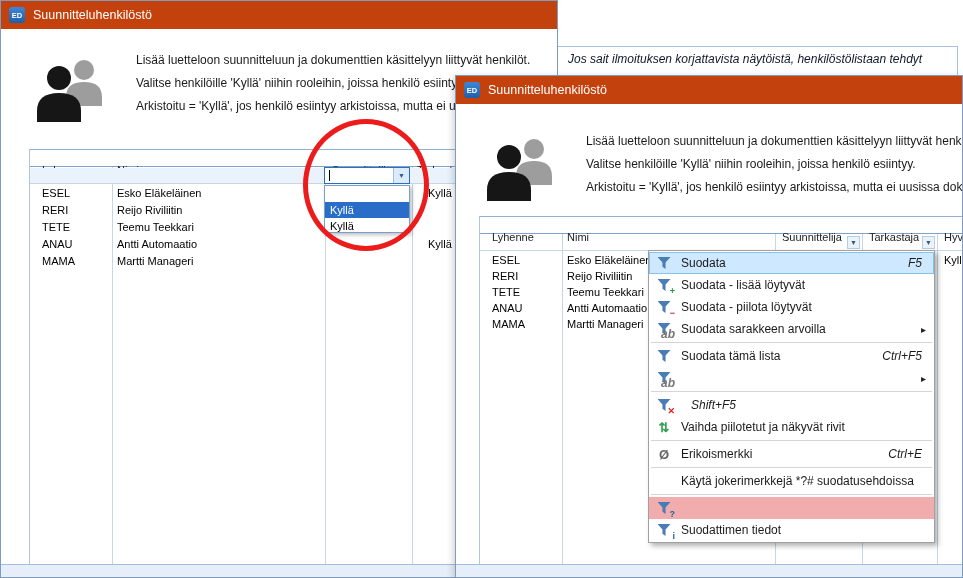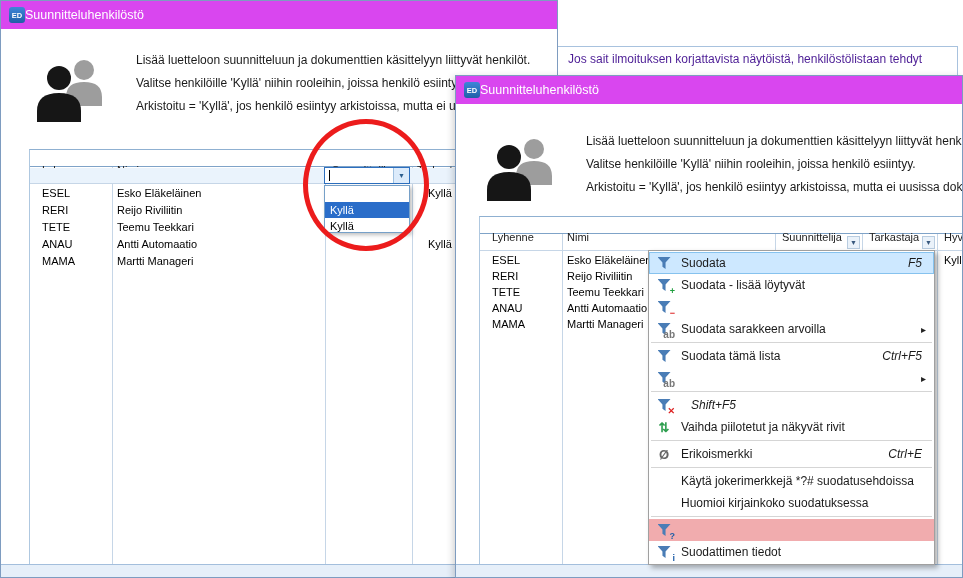--- a/index.html
+++ b/index.html
@@ -1,29 +1,29 @@
 <!DOCTYPE html>
 <html><head>
 <meta charset="utf-8">
 <style>
   * { box-sizing: border-box; margin: 0; padding: 0; }
   body { font-family: "Liberation Sans", sans-serif; background:#fff; }
   .screen { position:relative; width:963px; height:578px; background:#fff; overflow:hidden; }
 
   
-  .bg-note { position:absolute; left:568px; top:52px; font-size:12px; color:#4c1d95; white-space:nowrap; }
+  .bg-note { position:absolute; left:568px; top:52px; font-size:12px; color:#0f172a; white-space:nowrap;font-style:italic; }
   .bg-hline { position:absolute; left:558px; top:46px; width:400px; height:1px; background:#A8C2DE; }
   .bg-vline { position:absolute; left:957px; top:46px; width:1px; height:30px; background:#A8C2DE; }
 
   .window { position:absolute; background:#fff; border:1px solid #7E9CC0; overflow:hidden; }
   .win-left  { left:0; top:0; width:558px; height:578px; z-index:10; }
   .win-right { left:455px; top:75px; width:508px; height:503px; z-index:20; box-shadow:-2px 2px 7px rgba(0,0,0,.18); }
 
-  .titlebar { position:absolute; left:0; top:0; right:0; height:28px; background:#d946ef; color:#fff;
-              display:flex; align-items:center; padding-left:8px; font-size:12.5px;text-align:right; }
+  .titlebar { position:absolute; left:0; top:0; right:0; height:28px; background:#c2410c; color:#fff;
+              display:flex; align-items:center; gap:8px; padding-left:8px; font-size:12.5px;text-align:right; }
   .app-logo { width:16px; height:16px; border-radius:3px; background:linear-gradient(#3E86D8,#1F5FA8);
               color:#fff; font-size:7.5px; font-weight:bold; display:flex; align-items:center; justify-content:center; flex:none; }
 
   .people { position:absolute; }
   .info { position:absolute; font-size:12px; color:#1a1a1a; white-space:nowrap; }
 
   
   .tbl { position:absolute; border-top:1px solid #8FB0D1; border-left:1px solid #AFC8E0; background:#fff; overflow:hidden; }
   .colline { position:absolute; top:0; bottom:0; width:1px; background:#C6D6E7; }
   .hdr { position:absolute; left:0; right:0; top:0; height:17px; border-bottom:1px solid #7FA3C8; background:#fff; }
@@ -56,21 +56,21 @@
   
   .menu { position:absolute; left:648px; top:250px; width:287px; background:#fff; border:1px solid #A0A0A0;
           box-shadow:3px 3px 5px rgba(0,0,0,.3); z-index:30; padding:1px 0; }
   .mi { position:relative; display:flex; align-items:center; height:22px; padding:0 6px 0 4px; font-size:12px; color:#1a1a1a; }
   .mi.sel { background:#CDE8FF; box-shadow:inset 0 0 0 1px #86C2EE; }
   .mi.pink { background:#F1ACAE; }
   .mi-ic { position:relative; width:22px; height:16px; flex:none; margin-right:6px; display:flex; align-items:center; justify-content:center; }
   .funnel { width:13px; height:12px; background:#4A7DB6; display:inline-block;
             clip-path:polygon(0 0, 100% 0, 62% 45%, 62% 100%, 38% 82%, 38% 45%); }
   .bdg { position:absolute; right:0px; bottom:-3px; font-size:9px; font-weight:bold; font-style:normal; line-height:1; }
-  .bdg.g { color:#1F9E3E; } .bdg.r { color:#D22; } .bdg.b { color:#1F5FA8; } .bdg.gr { color:#777; font-size:10px; }
+  .bdg.g { color:#1F9E3E; } .bdg.r { color:#D22; } .bdg.b { color:#1F5FA8; } .bdg.gr { color:#777; font-size:12px;font-style:italic; }
   .swapch { font-size:13px; color:#2E9E4F; font-weight:bold; }
   .oslash { font-size:13px; color:#666; font-weight:bold; }
   .mi-lb { flex:1; white-space:nowrap; overflow:hidden; }
   .mi-sc { margin-left:10px; padding-right:6px; white-space:nowrap;font-style:italic; }
   .mi-ar { position:absolute; right:8px; font-size:10px; color:#222; }
   .msep { height:1px; background:#D5D5D5; margin:2px 2px; }
 </style>
 </head>
 <body>
 
@@ -232,20 +232,21 @@
           <i class="bdg g">+</i>
         </span>
       <span class="mi-lb">Suodata - lisää löytyvät</span>
     </div>
 
     <div class="mi">
       <span class="mi-ic">
           <span class="funnel"></span>
           <i class="bdg r">−</i>
         </span>
+      <span class="mi-lb">Suodata - piilota löytyvät</span>
     </div>
 
     <div class="mi">
       <span class="mi-ic">
           <span class="funnel"></span>
           <i class="bdg gr">ab</i>
         </span>
       <span class="mi-lb">Suodata sarakkeen arvoilla</span>
       <span class="mi-ar">▸</span>
     </div>
@@ -295,24 +296,20 @@
       <span class="mi-sc">Ctrl+E</span>
     </div>
 
     <div class="msep"></div>
 
     <div class="mi">
       <span class="mi-ic"></span>
       <span class="mi-lb">Käytä jokerimerkkejä *?# suodatusehdoissa</span>
     </div>
 
-    <div class="mi">
-      <span class="mi-ic"></span>
-      <span class="mi-lb">Huomioi kirjainkoko suodatuksessa</span>
-    </div>
 
     <div class="msep"></div>
 
     <div class="mi pink">
       <span class="mi-ic">
           <span class="funnel"></span>
           <i class="bdg b">?</i>
         </span>
     </div>
 

